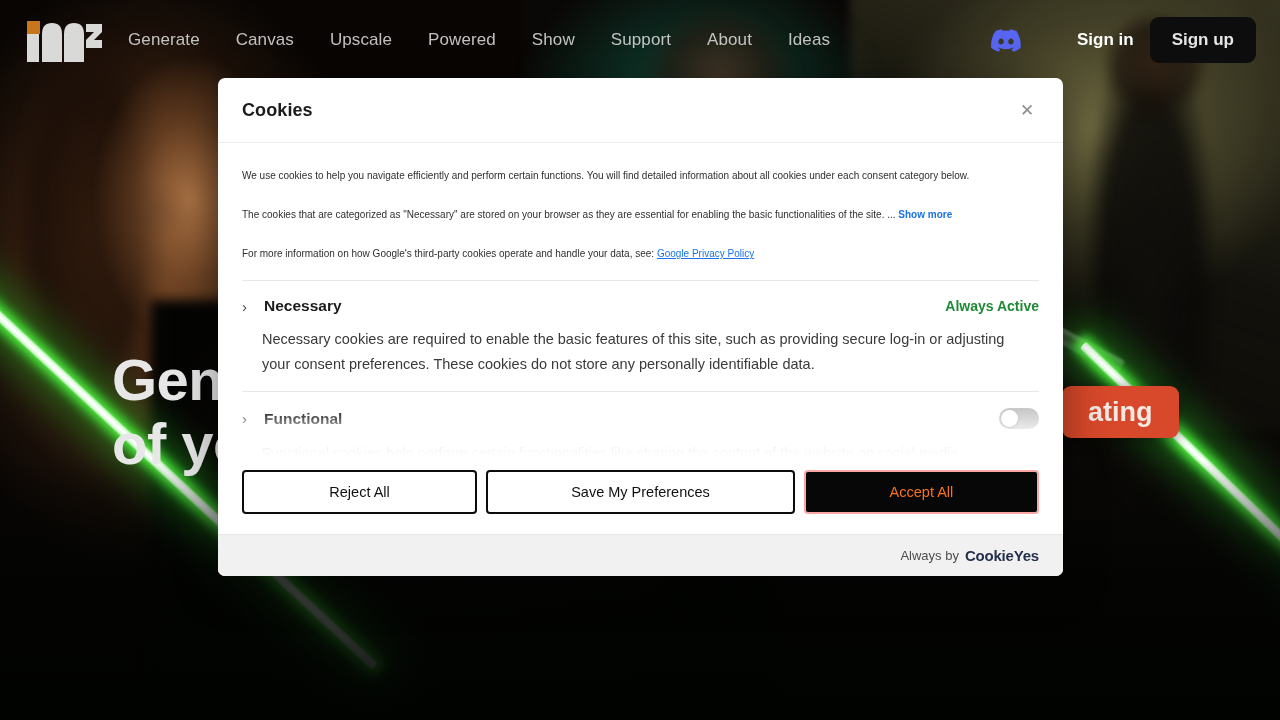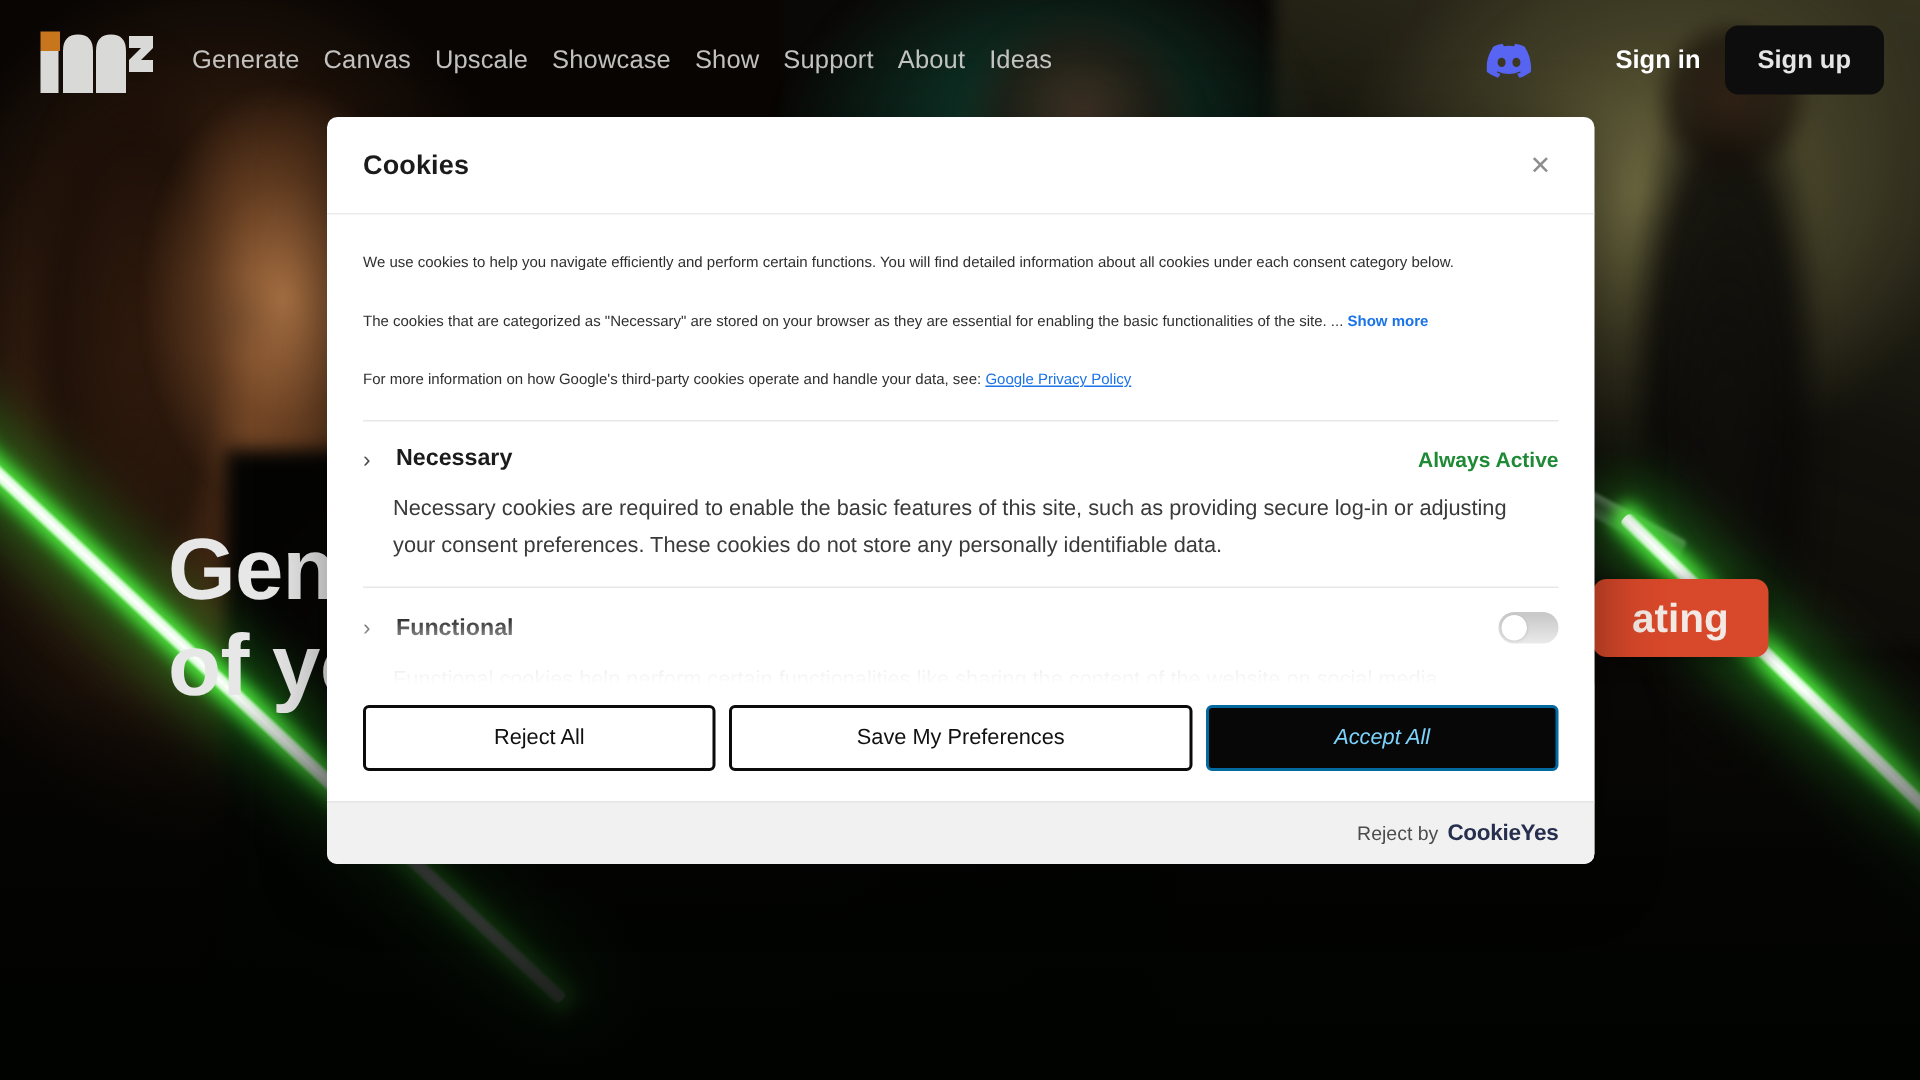--- a/index.html
+++ b/index.html
@@ -207,21 +207,21 @@
     background: #c8761d;
   }
   .logo-glyph {
     position: absolute;
     left: 0; top: 0;
     width: 78px; height: 44px;
   }
   .nav-links {
     display: flex;
     align-items: center;
-    gap: 16px;
+    gap: 36px;
   }
   .nav-link {
     color: #d2d2d0;
     font-size: 17px;
     letter-spacing: 0.1px;
     text-decoration: none;
     white-space: nowrap;
     opacity: 0.92;
     cursor: pointer;
   }
@@ -403,23 +403,22 @@
   .btn-outline {
     background: #ffffff;
     border: 2px solid #0b0b0b;
     color: #111111;
   }
   .btn-reject { width: 236px; }
   .btn-save   { width: 310px; }
   .btn-solid {
     width: 236px;
     background: #070707;
-    border: 2px solid #0369a1;
-    color: #7dd3fc;
-    font-style: italic;
+    border: 2px solid #fca5a5;
+    color: #f97316;
   }
 
   .cd-footer {
     flex: none;
     height: 42px;
     background: #f1f1f1;
     border-top: 1px solid #e6e6e6;
     display: flex;
     align-items: center;
     justify-content: flex-end;
@@ -483,21 +482,21 @@
         <path d="M18 16 Q18 5 28 5 Q38 5 38 16 L38 44 L26 44 L26 18 Q26 14 28 14 Q30 14 30 18 L30 44 L18 44 Z" fill="#d9d9d7"></path>
         <path d="M40 16 Q40 5 50 5 Q60 5 60 16 L60 44 L48 44 L48 18 Q48 14 50 14 Q52 14 52 18 L52 44 L40 44 Z" fill="#d9d9d7"></path>
         <path d="M62 6 L78 6 L78 14 L70 22 L78 22 L78 30 L62 30 L62 22 L70 14 L62 14 Z" fill="#d9d9d7"></path>
       </svg>
     </div>
 
     <div class="nav-links">
       <a class="nav-link">Generate</a>
       <a class="nav-link">Canvas</a>
       <a class="nav-link">Upscale</a>
-      <a class="nav-link">Showcase</a>
+      <a class="nav-link">Powered</a>
       <a class="nav-link">Show</a>
       <a class="nav-link">Support</a>
       <a class="nav-link">About</a>
       <a class="nav-link">Ideas</a>
     </div>
 
     <div class="nav-right">
       <svg class="discord-icon" viewBox="0 0 71 55">
         <path fill="#5865f2" d="M60.1 4.9A58.5 58.5 0 0 0 45.5.4a.2.2 0 0 0-.2.1c-.6 1.1-1.3 2.6-1.8 3.8a54 54 0 0 0-16.2 0A37 37 0 0 0 25.4.5a.2.2 0 0 0-.2-.1A58.3 58.3 0 0 0 10.6 4.9a.2.2 0 0 0-.1.1C1.3 18.7-1.2 32.1.1 45.4c0 .1 0 .1.1.2a58.8 58.8 0 0 0 17.7 9 .2.2 0 0 0 .2-.1 42 42 0 0 0 3.6-5.9.2.2 0 0 0-.1-.3 38.7 38.7 0 0 1-5.5-2.6.2.2 0 0 1 0-.4l1.1-.8a.2.2 0 0 1 .2 0 41.9 41.9 0 0 0 35.6 0 .2.2 0 0 1 .2 0l1.1.9a.2.2 0 0 1 0 .3 36.3 36.3 0 0 1-5.5 2.6.2.2 0 0 0-.1.3 47 47 0 0 0 3.6 5.9.2.2 0 0 0 .2.1 58.6 58.6 0 0 0 17.8-9 .2.2 0 0 0 .1-.2c1.6-15.3-2.4-28.6-10-40.4a.2.2 0 0 0-.2-.1zM23.7 37.3c-3.5 0-6.4-3.2-6.4-7.2s2.8-7.2 6.4-7.2c3.6 0 6.5 3.3 6.4 7.2 0 4-2.8 7.2-6.4 7.2zm23.6 0c-3.5 0-6.4-3.2-6.4-7.2s2.8-7.2 6.4-7.2c3.6 0 6.5 3.3 6.4 7.2 0 4-2.8 7.2-6.4 7.2z"></path>
       </svg>
@@ -544,19 +543,19 @@
       <div class="cd-fade"></div>
     </div>
 
     <div class="cd-actions">
       <button class="btn btn-outline btn-reject">Reject All</button>
       <button class="btn btn-outline btn-save">Save My Preferences</button>
       <button class="btn btn-solid">Accept All</button>
     </div>
 
     <div class="cd-footer">
-      <span class="pb-label">Reject by</span>
+      <span class="pb-label">Always by</span>
       <span class="pb-brand">CookieYes</span>
     </div>
 
   </div>
 
 </div>
 
 </body></html>

